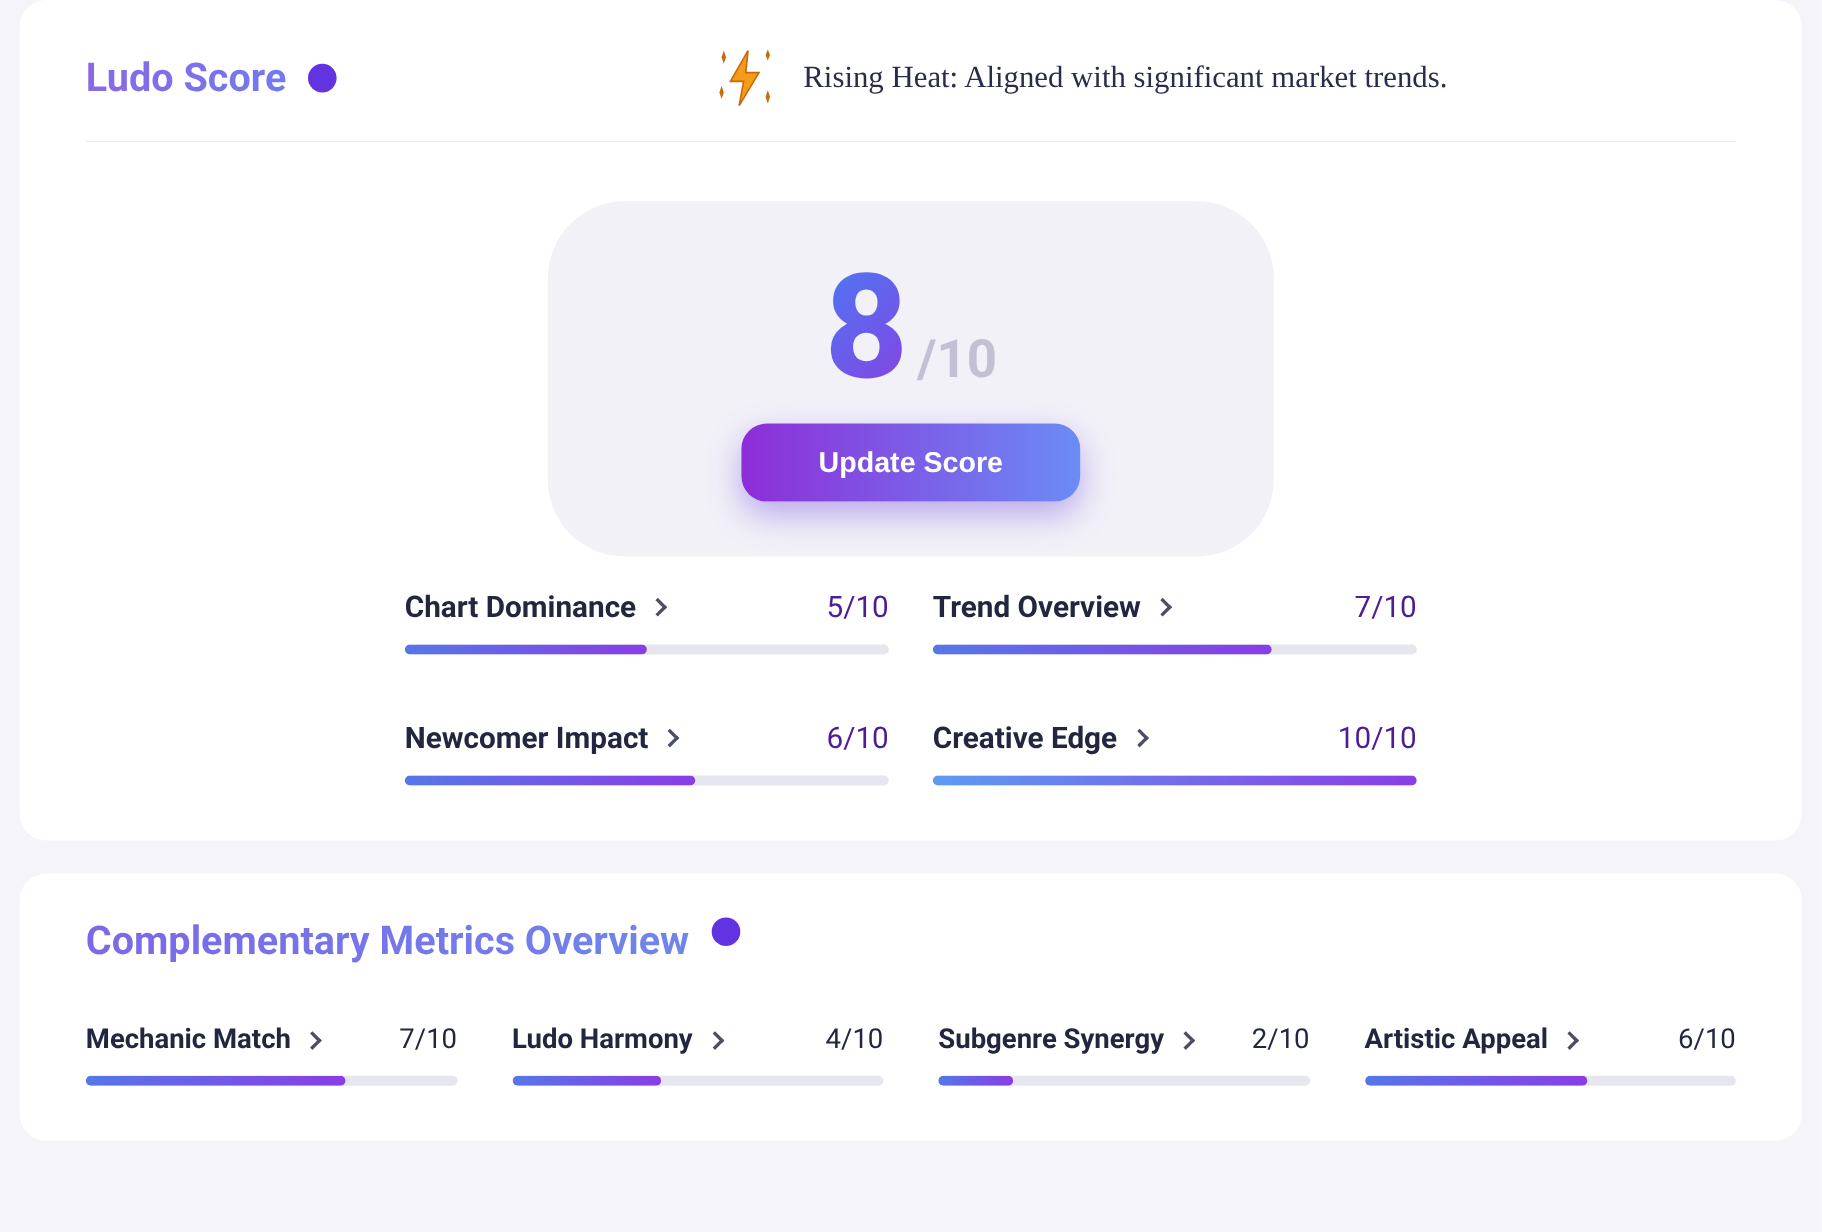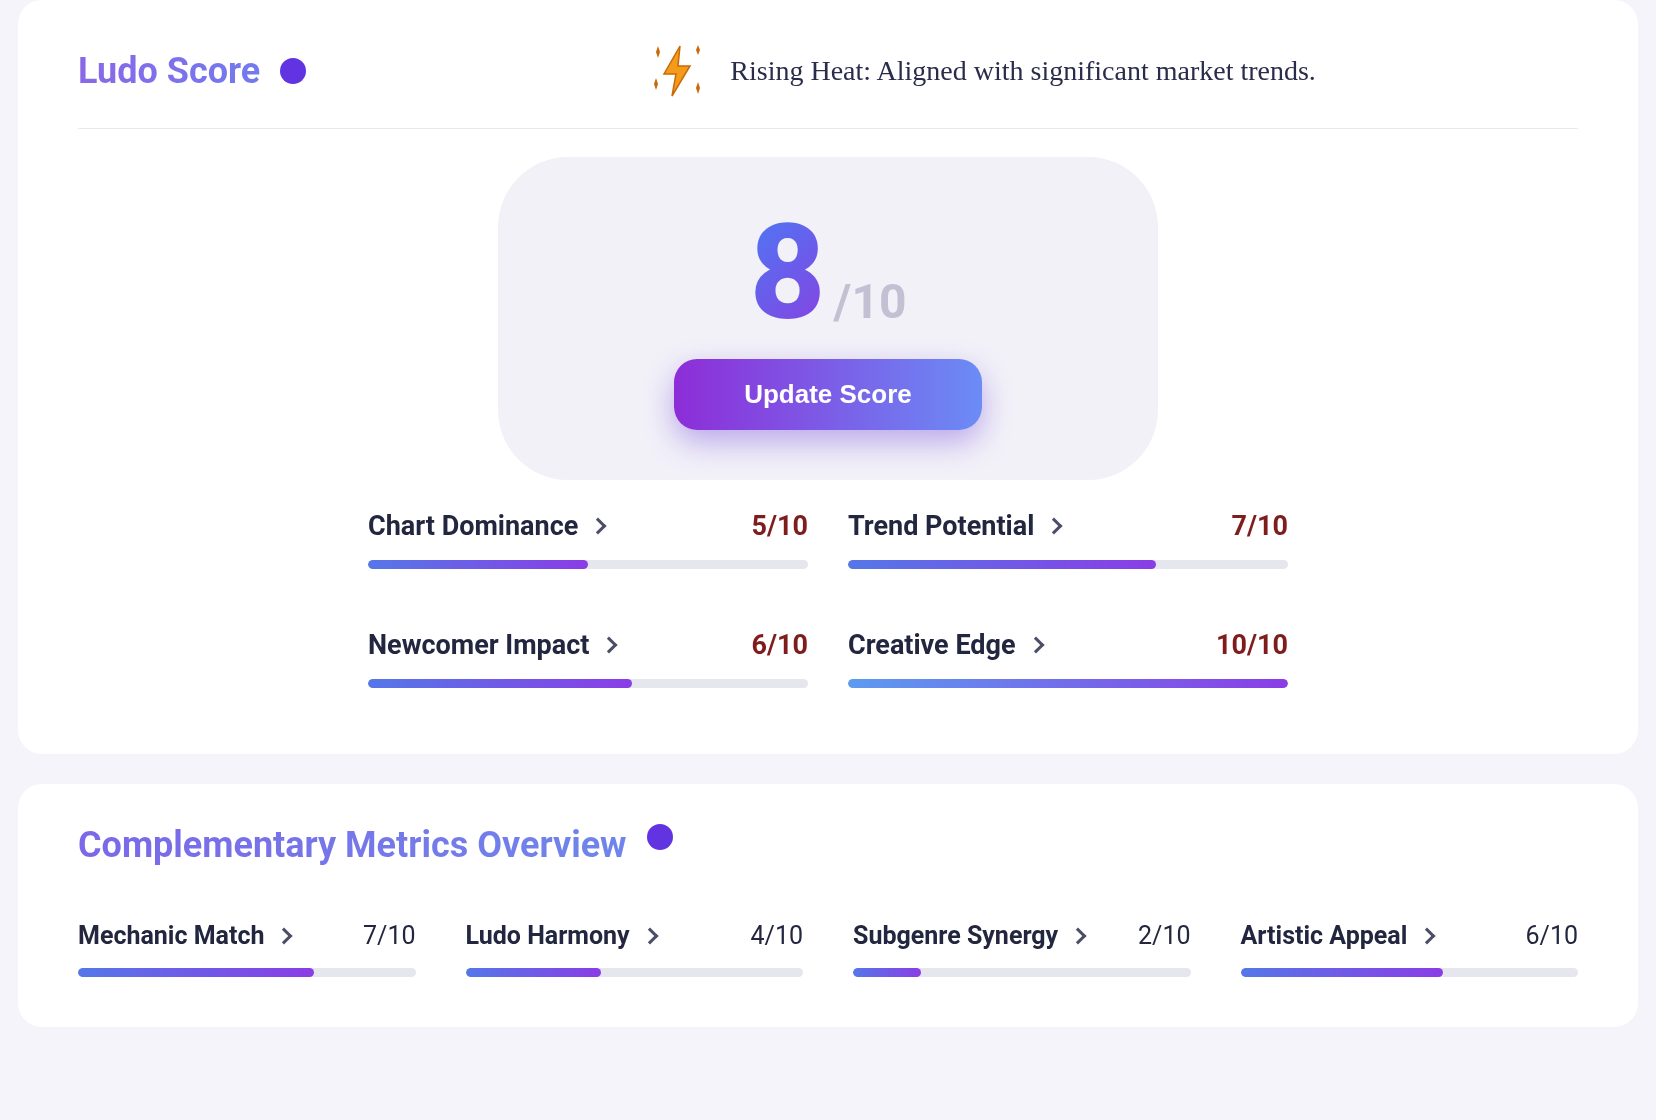--- a/index.html
+++ b/index.html
@@ -28,21 +28,21 @@
     .card-secondary {
       margin: 0 18px;
       padding-top: 40px;
       padding-bottom: 50px;
     }
     .header-row {
       display: flex;
       align-items: center;
       padding-bottom: 26px;
       border-bottom: 1px solid #e8e8ee;
-      margin-bottom: 28px;
+      margin-bottom: 54px;
       text-align: center;
     }
     .section-title {
       font-size: 36px;
       font-weight: 700;
       background: linear-gradient(90deg, #8a68e8 0%, #6b7ff0 100%);
       -webkit-background-clip: text;
       -webkit-text-fill-color: transparent;
       background-clip: text;
       display: flex;
@@ -138,21 +138,21 @@
       font-weight: 700;
       border-radius: 23px;
       cursor: pointer;
       box-shadow: 0 12px 30px rgba(120, 80, 220, 0.45);
     }
     .metrics-grid {
       display: grid;
       grid-template-columns: 1fr 1fr;
       gap: 60px 40px;
       width: 920px;
-      margin: 30px auto 16px;
+      margin: 30px auto 0;
     }
     .metrics-grid-4 {
       display: grid;
       grid-template-columns: repeat(4, 1fr);
       gap: 50px;
       margin-top: 55px;
     }
     .metric {
       display: flex;
       flex-direction: column;
@@ -182,22 +182,22 @@
     .chevron-icon {
       width: 12px;
       height: 12px;
       border-right: 3px solid #4b4e66;
       border-bottom: 3px solid #4b4e66;
       transform: rotate(-45deg);
       flex-shrink: 0;
     }
     .metric-value {
       font-size: 27px;
-      font-weight: 700;
-      color: #7f1d1d;
+      font-weight: 400;
+      color: #4c1d95;
     }
     .metric-value-sm {
       font-size: 25px;
       font-weight: 400;
       color: #22273f;
     }
     .progress-track {
       width: 100%;
       height: 9px;
       background: #e6e6ee;
@@ -258,21 +258,21 @@
         <span class="metric-value">5/10</span>
       </div>
       <div class="progress-track">
         <div class="progress-fill" style="width:50%"></div>
       </div>
     </div>
 
     <div class="metric">
       <div class="metric-header">
         <div class="metric-label-wrap">
-          <span class="metric-label">Trend Potential</span>
+          <span class="metric-label">Trend Overview</span>
           <span class="chevron-icon"></span>
         </div>
         <span class="metric-value">7/10</span>
       </div>
       <div class="progress-track">
         <div class="progress-fill" style="width:70%"></div>
       </div>
     </div>
 
     <div class="metric">

